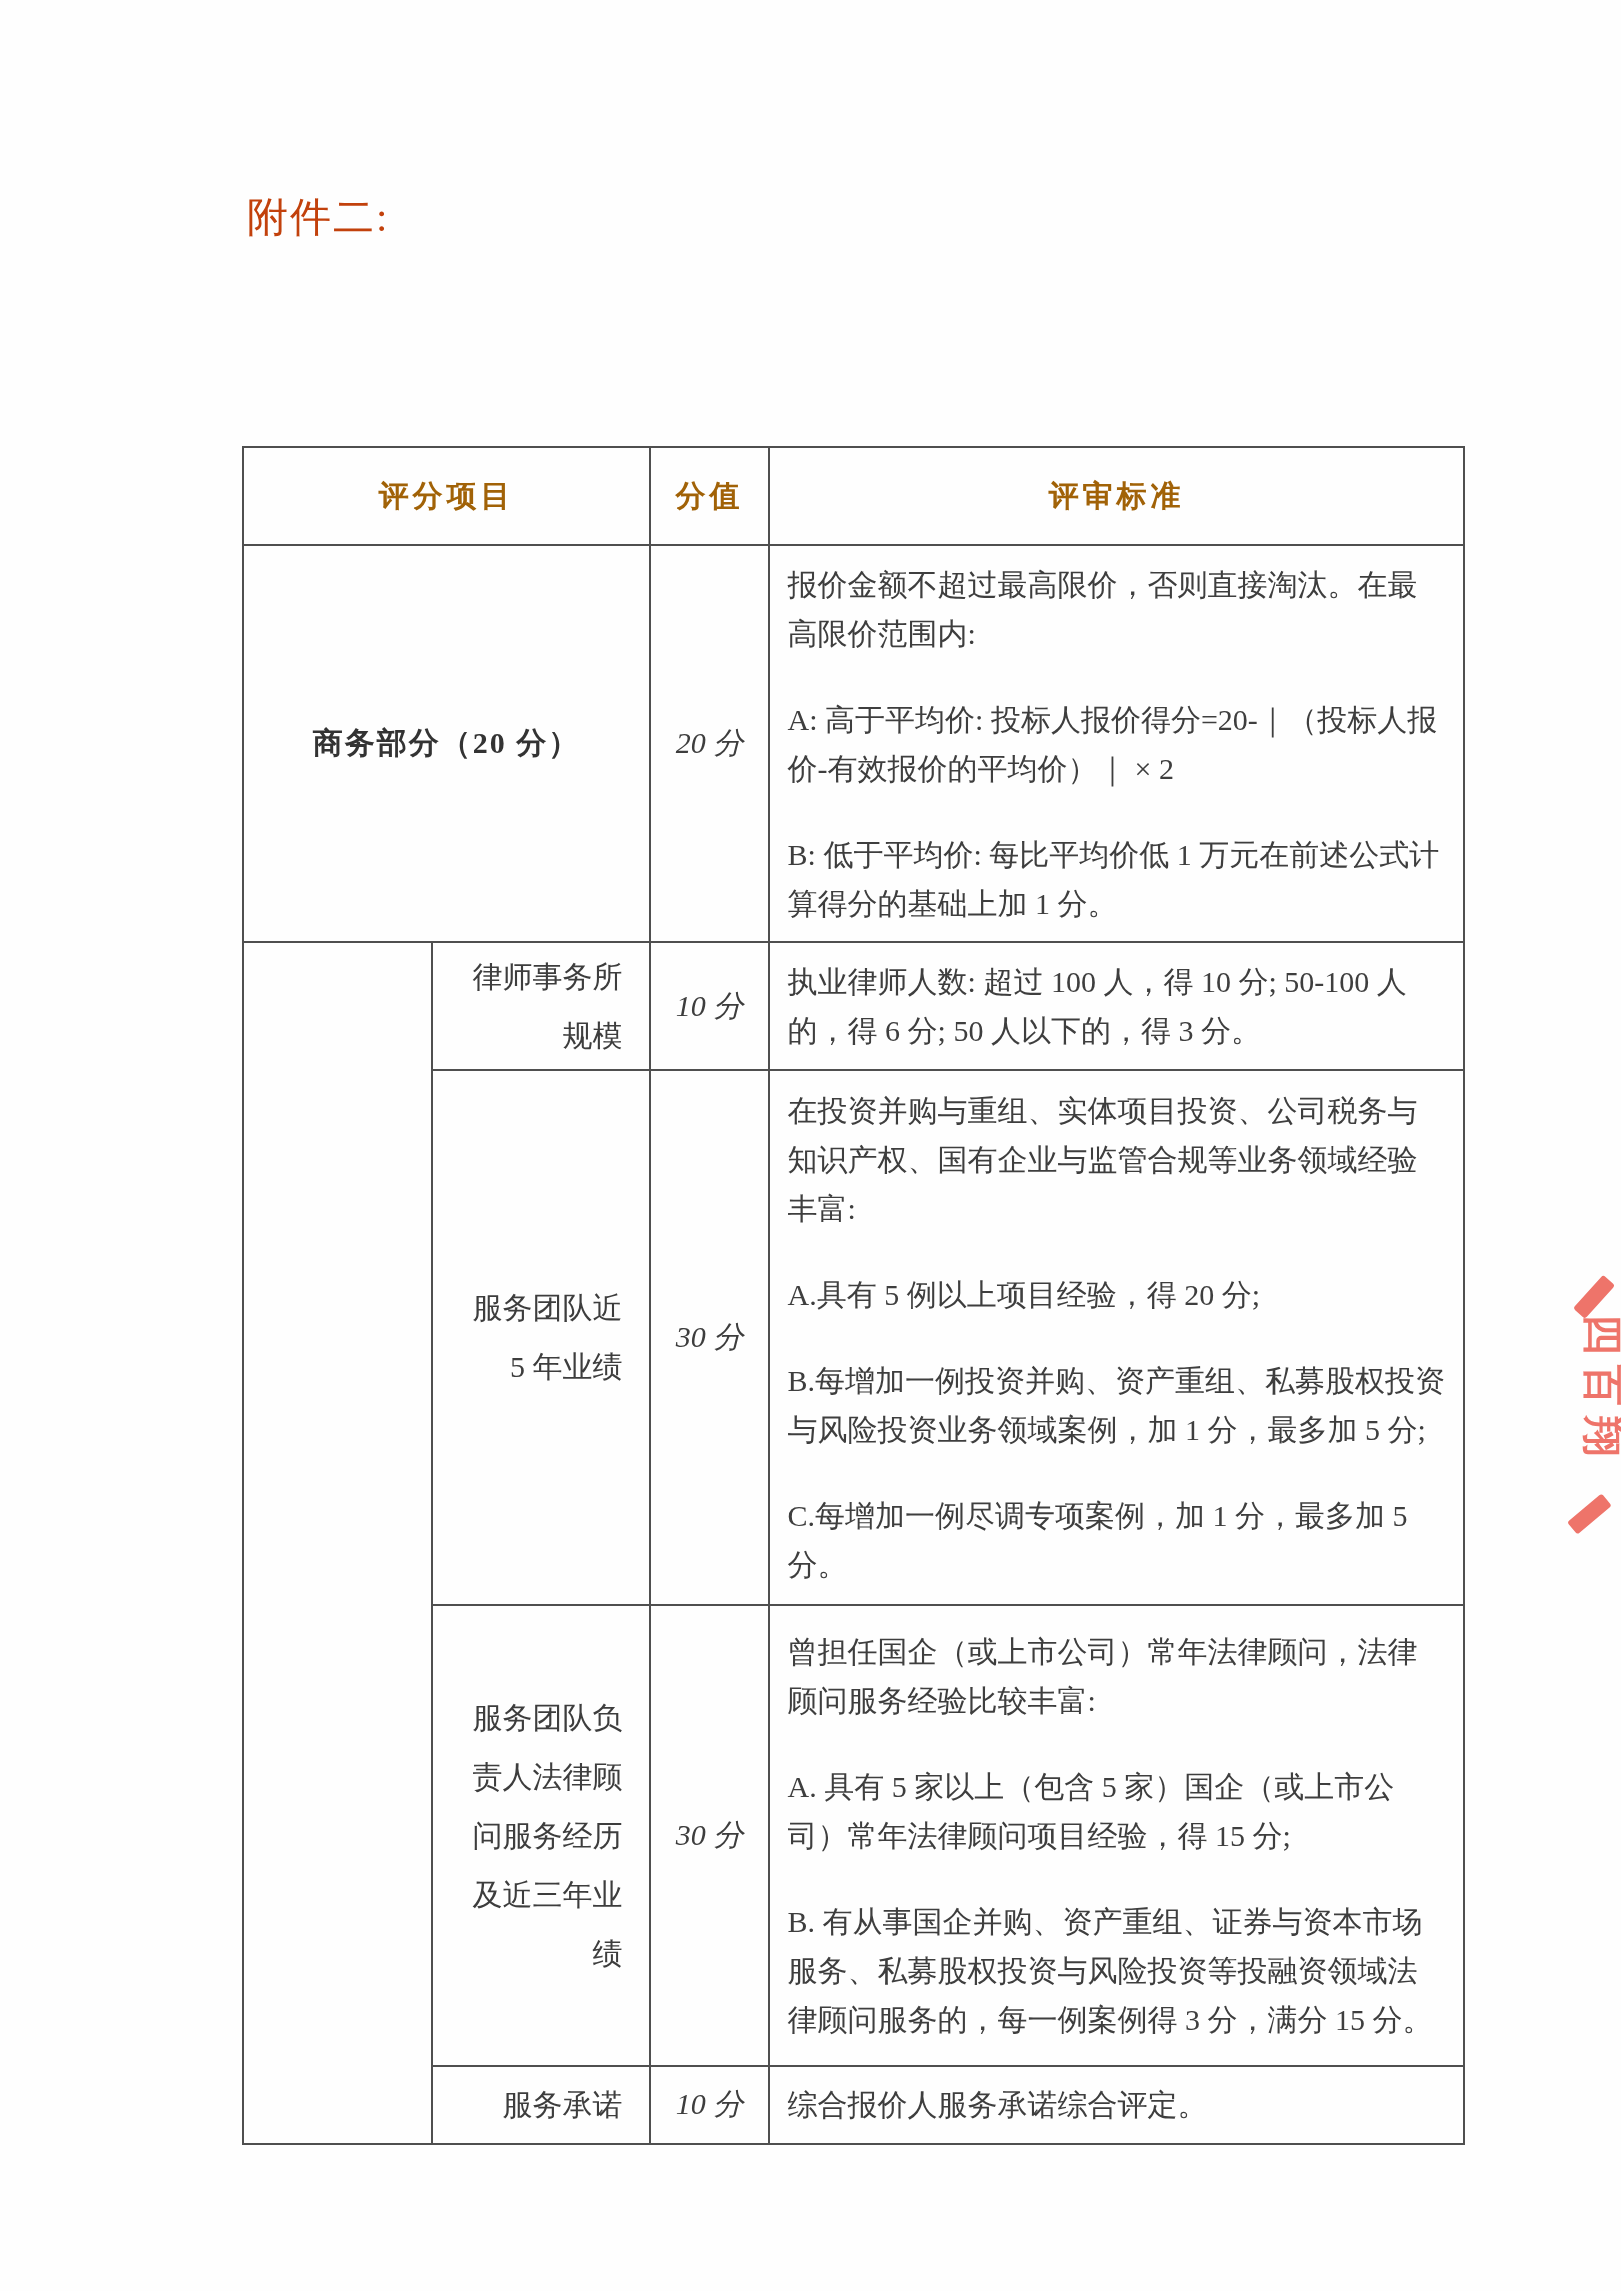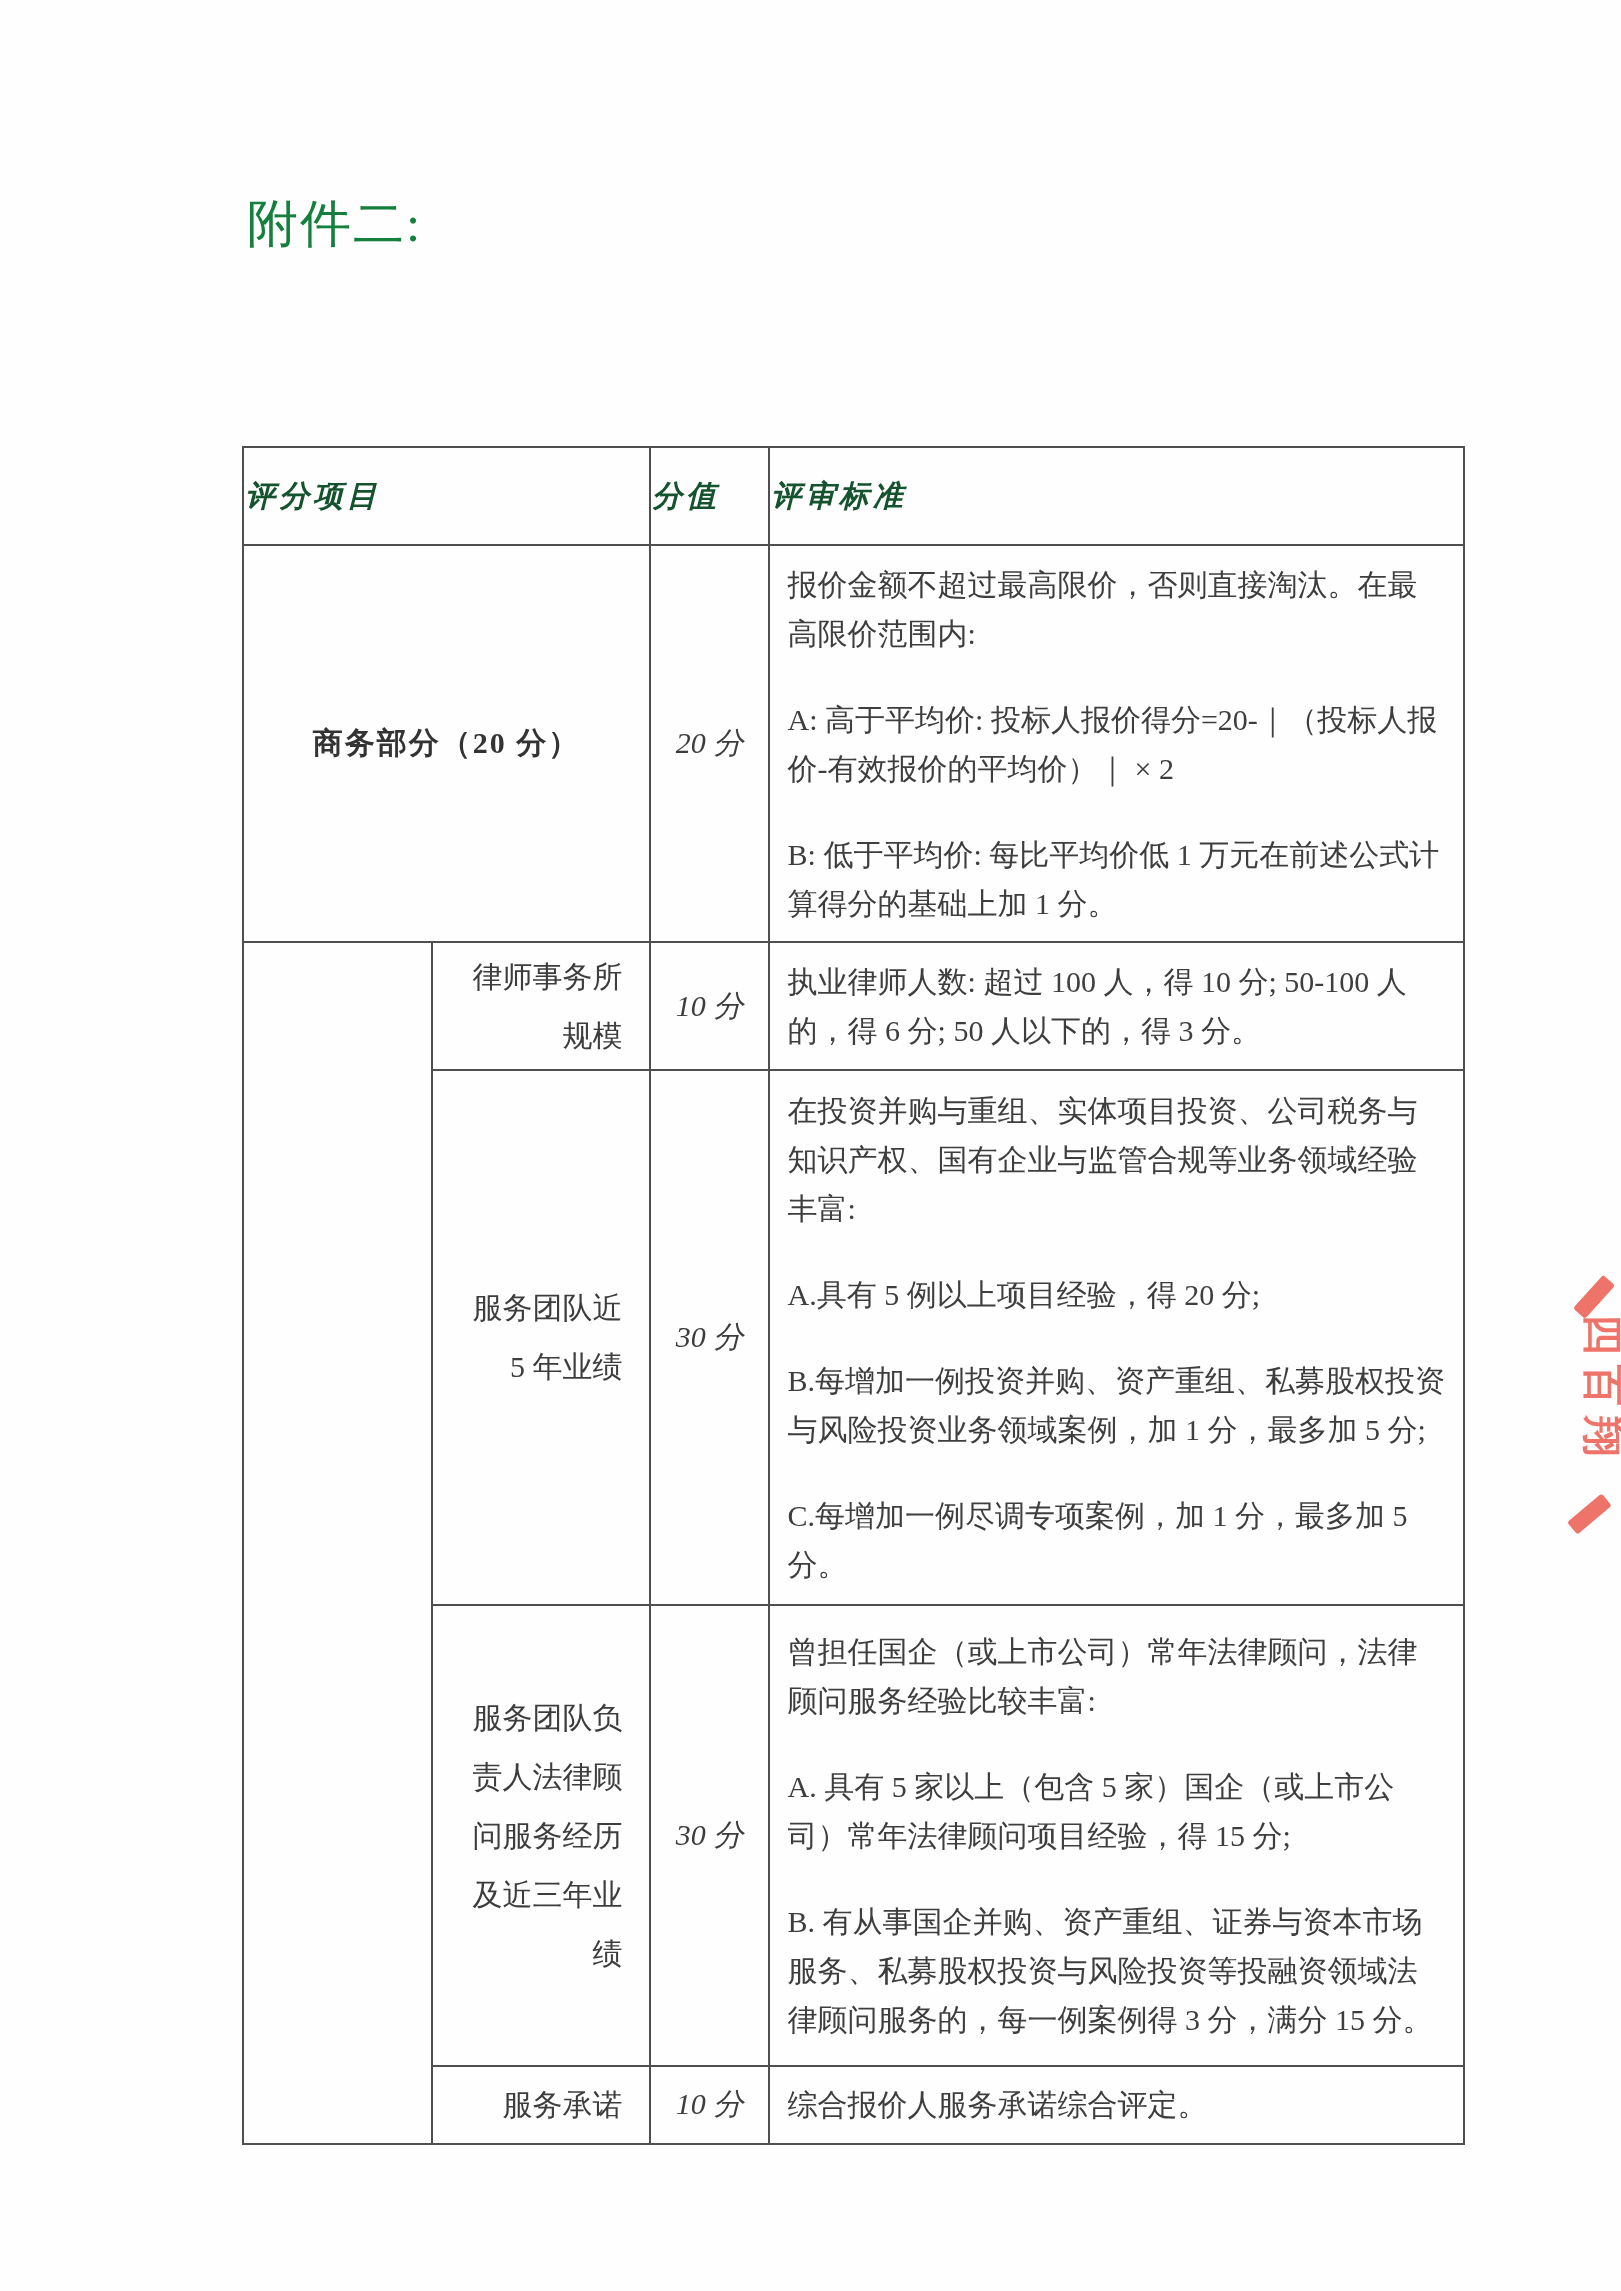--- a/index.html
+++ b/index.html
@@ -13,23 +13,23 @@
     height: 2292px;
     background: #fefefe;
     overflow: hidden;
     font-family: "Liberation Serif", "DejaVu Serif", serif;
     color: #3e3e3e;
   }
   .attachment {
     position: absolute;
     left: 247px;
     top: 190px;
-    font-size: 51px;
+    font-size: 41px;
     letter-spacing: 2px;
-    color: #15803d;
+    color: #c2410c;
   }
   .doc-title {
     position: absolute;
     left: 242px;
     top: 294px;
     width: 1166px;
     text-align: center;
     font-size: 61px;
     font-weight: bold;
     letter-spacing: 0.5em;
@@ -45,23 +45,22 @@
   }
   table.eval th, table.eval td {
     border: 2px solid #4f4f4f;
     font-size: 30px;
     vertical-align: middle;
     overflow: hidden;
   }
   th.hdr {
     font-weight: 600;
     letter-spacing: 3.9px;
-    color: #14532d;
-    text-align: left;
-    font-style: italic;
+    color: #a16207;
+    text-align: center;
   }
   td.item-cell {
     text-align: right;
     line-height: 59px;
     padding: 0 26.5px;
     color: #3d3d3d;
   }
   td.item-bold {
     font-weight: bold;
     font-size: 31px;

